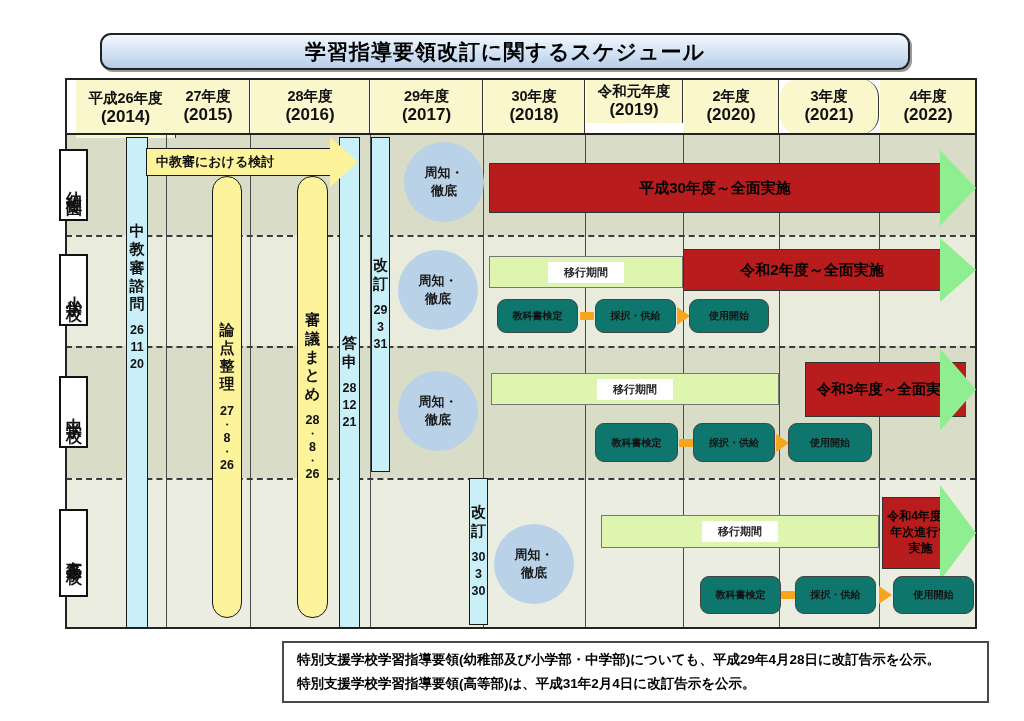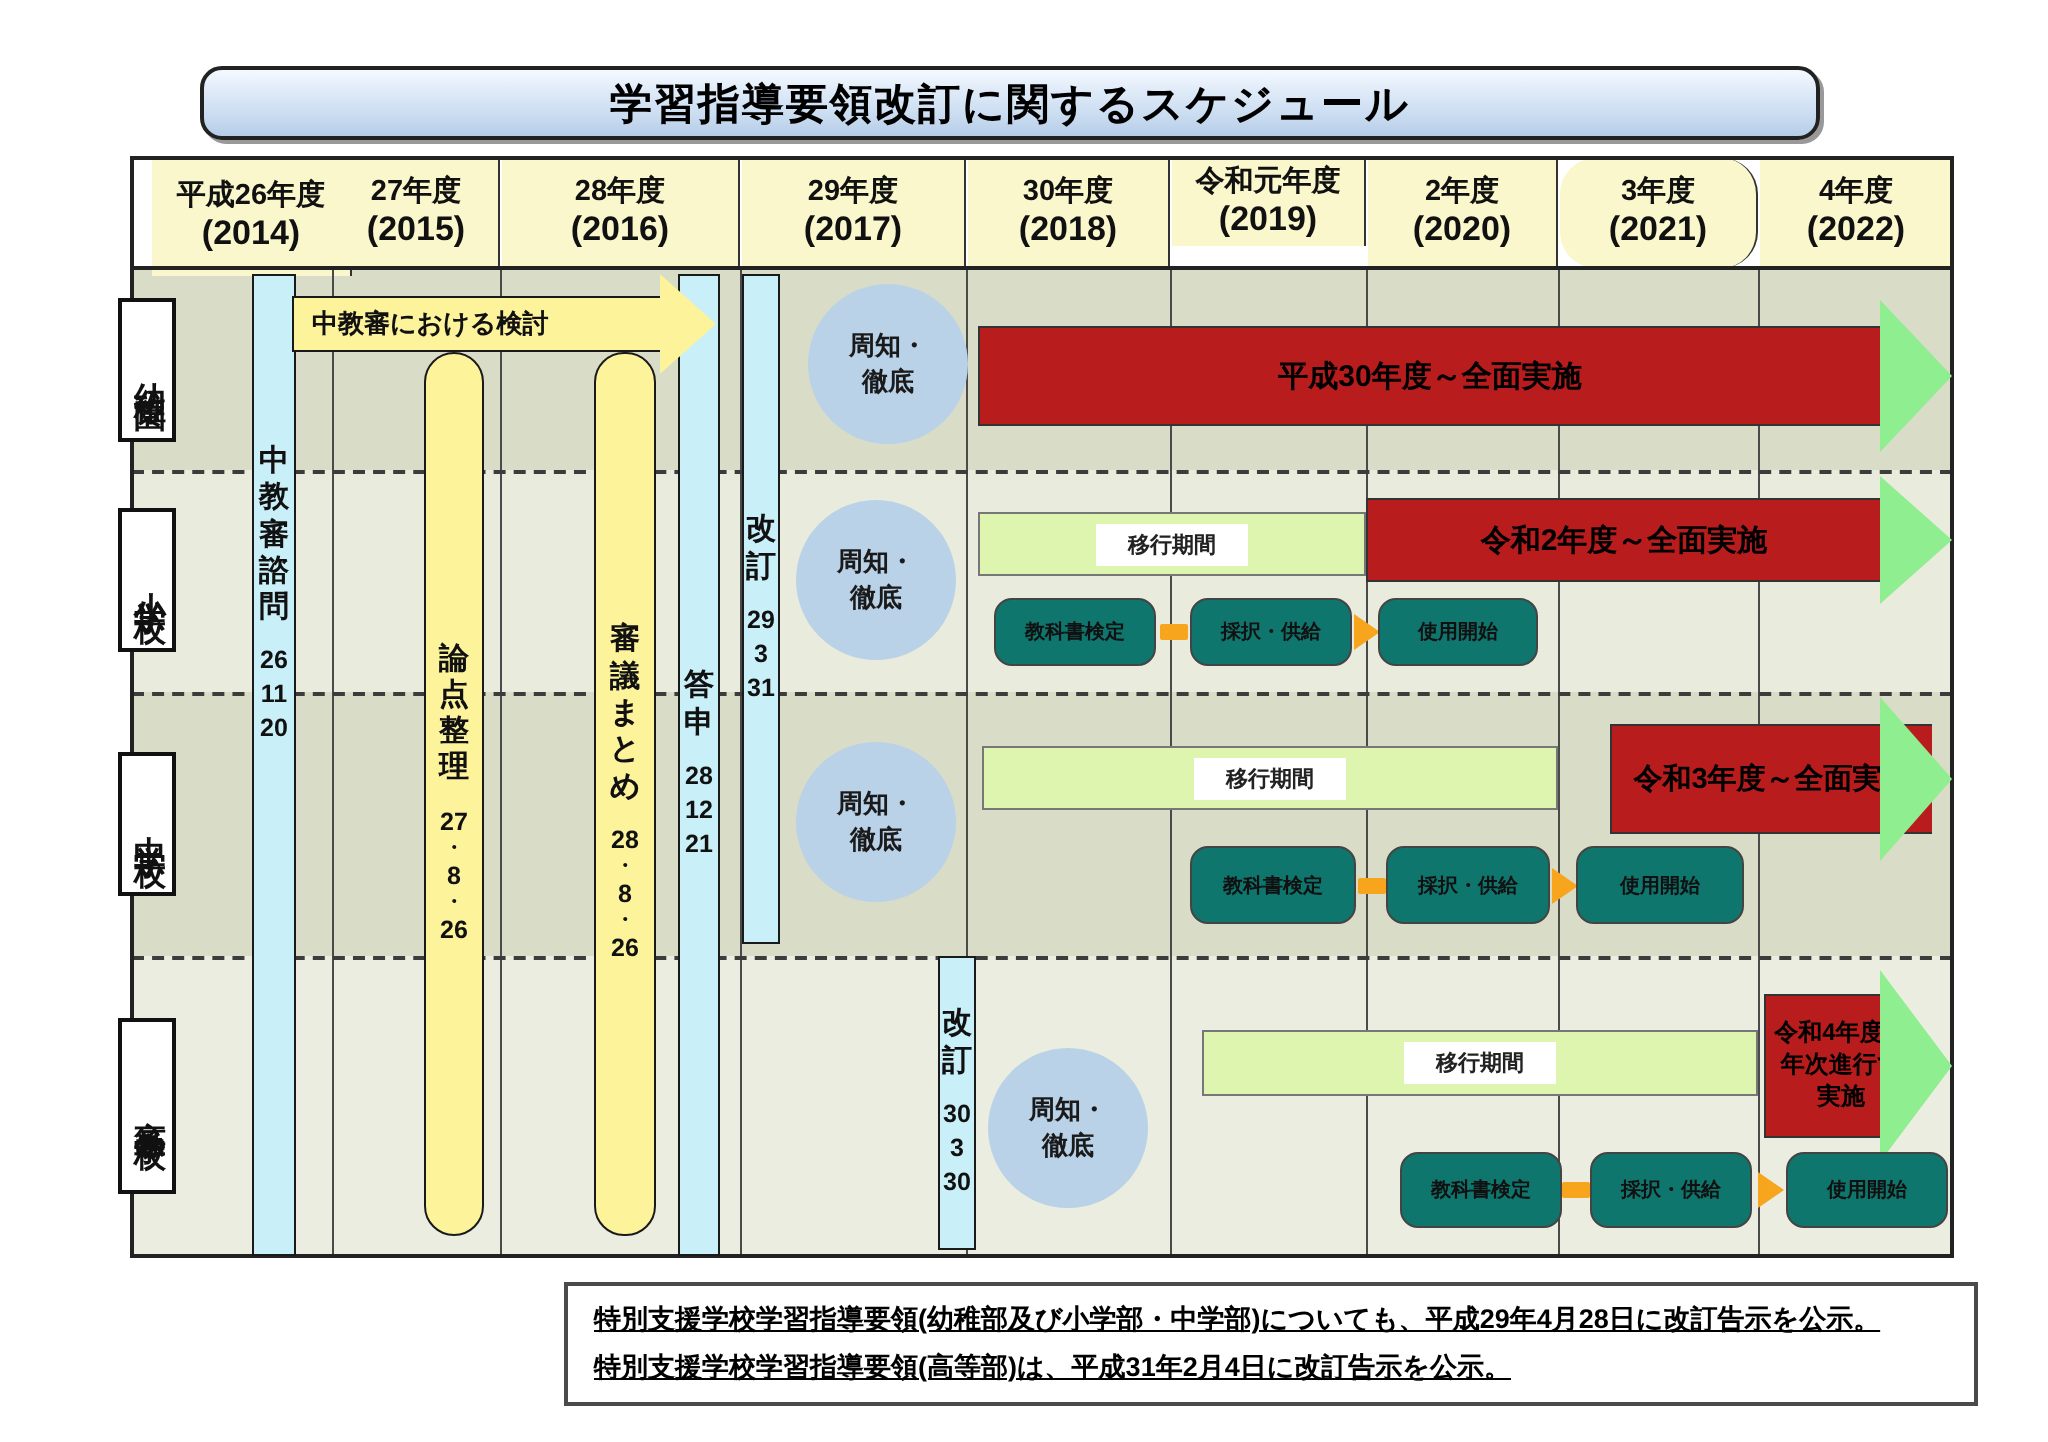--- a/index.html
+++ b/index.html
@@ -68,21 +68,21 @@
 
   
   .step-box{background:#0f766e;border:1.5px solid #444;border-radius:9px;
     display:flex;align-items:center;justify-content:center;font-size:10px;font-weight:bold;color:#111;}
   .conn-bar{background:#f6a51c;border-radius:1px;}
   .conn-tri{width:0;height:0;border-left:13px solid #f6a51c;border-top:9px solid transparent;border-bottom:9px solid transparent;background:transparent;}
 
   
   .note-box{left:282px;top:641px;width:707px;height:62px;background:#fff;border:2.5px solid #4a4a4a;
     padding:8px 13px;display:flex;flex-direction:column;justify-content:center;gap:4px;
-    font-size:13.5px;font-weight:600;line-height:1.45;color:#000;white-space:nowrap;text-decoration:underline;}
+    font-size:13.5px;font-weight:600;line-height:1.45;color:#000;white-space:nowrap;}
 </style>
 </head>
 <body>
 
 <div class="canvas">
   <div class="abs title-box">学習指導要領改訂に関するスケジュール</div>
   <div id="layer" class="abs" style="left:0;top:0;width:1024px;height:721px;">
       <div class="abs" style="left: 66px; top: 135px; width: 910px; height: 100px; background: rgb(217, 220, 198);"></div>
       <div class="abs" style="left: 66px; top: 235px; width: 910px; height: 111px; background: rgb(233, 235, 220);"></div>
       <div class="abs" style="left: 66px; top: 346px; width: 910px; height: 132px; background: rgb(217, 220, 198);"></div>

